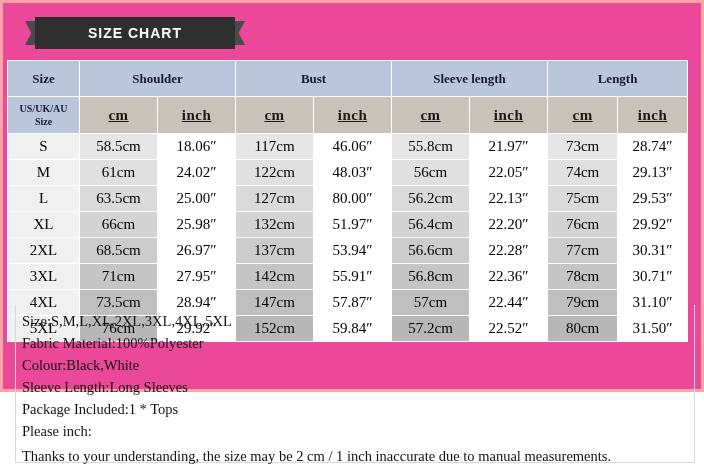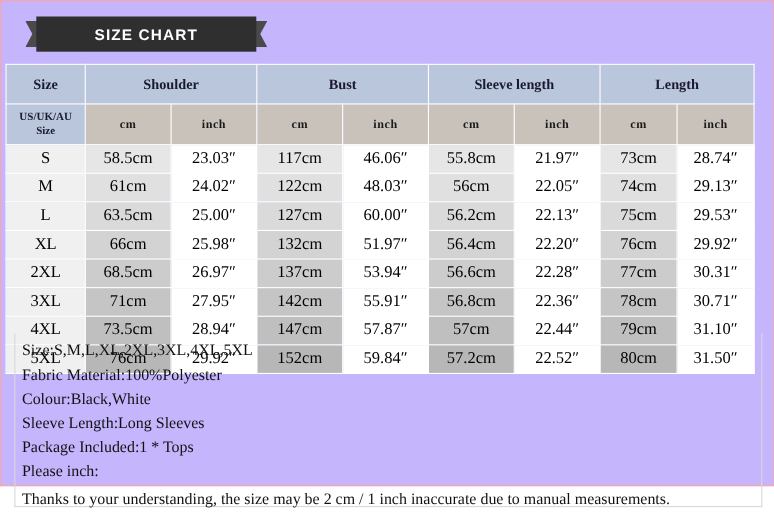--- a/index.html
+++ b/index.html
@@ -9,24 +9,24 @@
   body {
     width: 704px;
     height: 474px;
     background: #ffffff;
     font-family: "Liberation Serif", serif;
     overflow: hidden;
   }
   .page {
     position: relative;
     width: 704px;
-    height: 442px;
+    height: 392px;
     box-sizing: border-box;
-    border: 1px solid #fca5a5;
-    background: #c4b5fd;
+    border: 3px solid #fca5a5;
+    background: #ec4899;
   }
 
   
   .banner-wrap {
     position: absolute;
     left: 22px;
     top: 14px;
     width: 220px;
     height: 32px;
   }
@@ -86,23 +86,24 @@
     font-family: "Liberation Sans", sans-serif;
     font-weight: bold;
     font-size: 13px;
     height: 33px;
   }
   .hdr-sub {
     background: #c9c2bb;
     color: #1a1a1a;
     font-family: "Liberation Sans", sans-serif;
     font-weight: bold;
-    font-size: 11px;
+    font-size: 15px;
     height: 34px;
     letter-spacing: 0.5px;
+    text-decoration: underline;
   }
   .hdr-sizecol {
     background: #b9c6dc;
     color: #1a1a2e;
     font-family: "Liberation Sans", sans-serif;
     font-weight: bold;
     font-size: 10px;
     line-height: 13px;
     height: 34px;
   }
@@ -200,21 +201,21 @@
           <th class="hdr-sub">cm</th>
           <th class="hdr-sub">inch</th>
           <th class="hdr-sub">cm</th>
           <th class="hdr-sub">inch</th>
         </tr>
       </thead>
       <tbody>
         <tr class="r0">
           <td class="size-cell">S</td>
           <td class="cm-cell">58.5cm</td>
-          <td class="in-cell">23.03″</td>
+          <td class="in-cell">18.06″</td>
           <td class="cm-cell">117cm</td>
           <td class="in-cell">46.06″</td>
           <td class="cm-cell">55.8cm</td>
           <td class="in-cell">21.97″</td>
           <td class="cm-cell">73cm</td>
           <td class="in-cell">28.74″</td>
         </tr>
         <tr class="r1">
           <td class="size-cell">M</td>
           <td class="cm-cell">61cm</td>
@@ -224,21 +225,21 @@
           <td class="cm-cell">56cm</td>
           <td class="in-cell">22.05″</td>
           <td class="cm-cell">74cm</td>
           <td class="in-cell">29.13″</td>
         </tr>
         <tr class="r2">
           <td class="size-cell">L</td>
           <td class="cm-cell">63.5cm</td>
           <td class="in-cell">25.00″</td>
           <td class="cm-cell">127cm</td>
-          <td class="in-cell">60.00″</td>
+          <td class="in-cell">80.00″</td>
           <td class="cm-cell">56.2cm</td>
           <td class="in-cell">22.13″</td>
           <td class="cm-cell">75cm</td>
           <td class="in-cell">29.53″</td>
         </tr>
         <tr class="r3">
           <td class="size-cell">XL</td>
           <td class="cm-cell">66cm</td>
           <td class="in-cell">25.98″</td>
           <td class="cm-cell">132cm</td>

